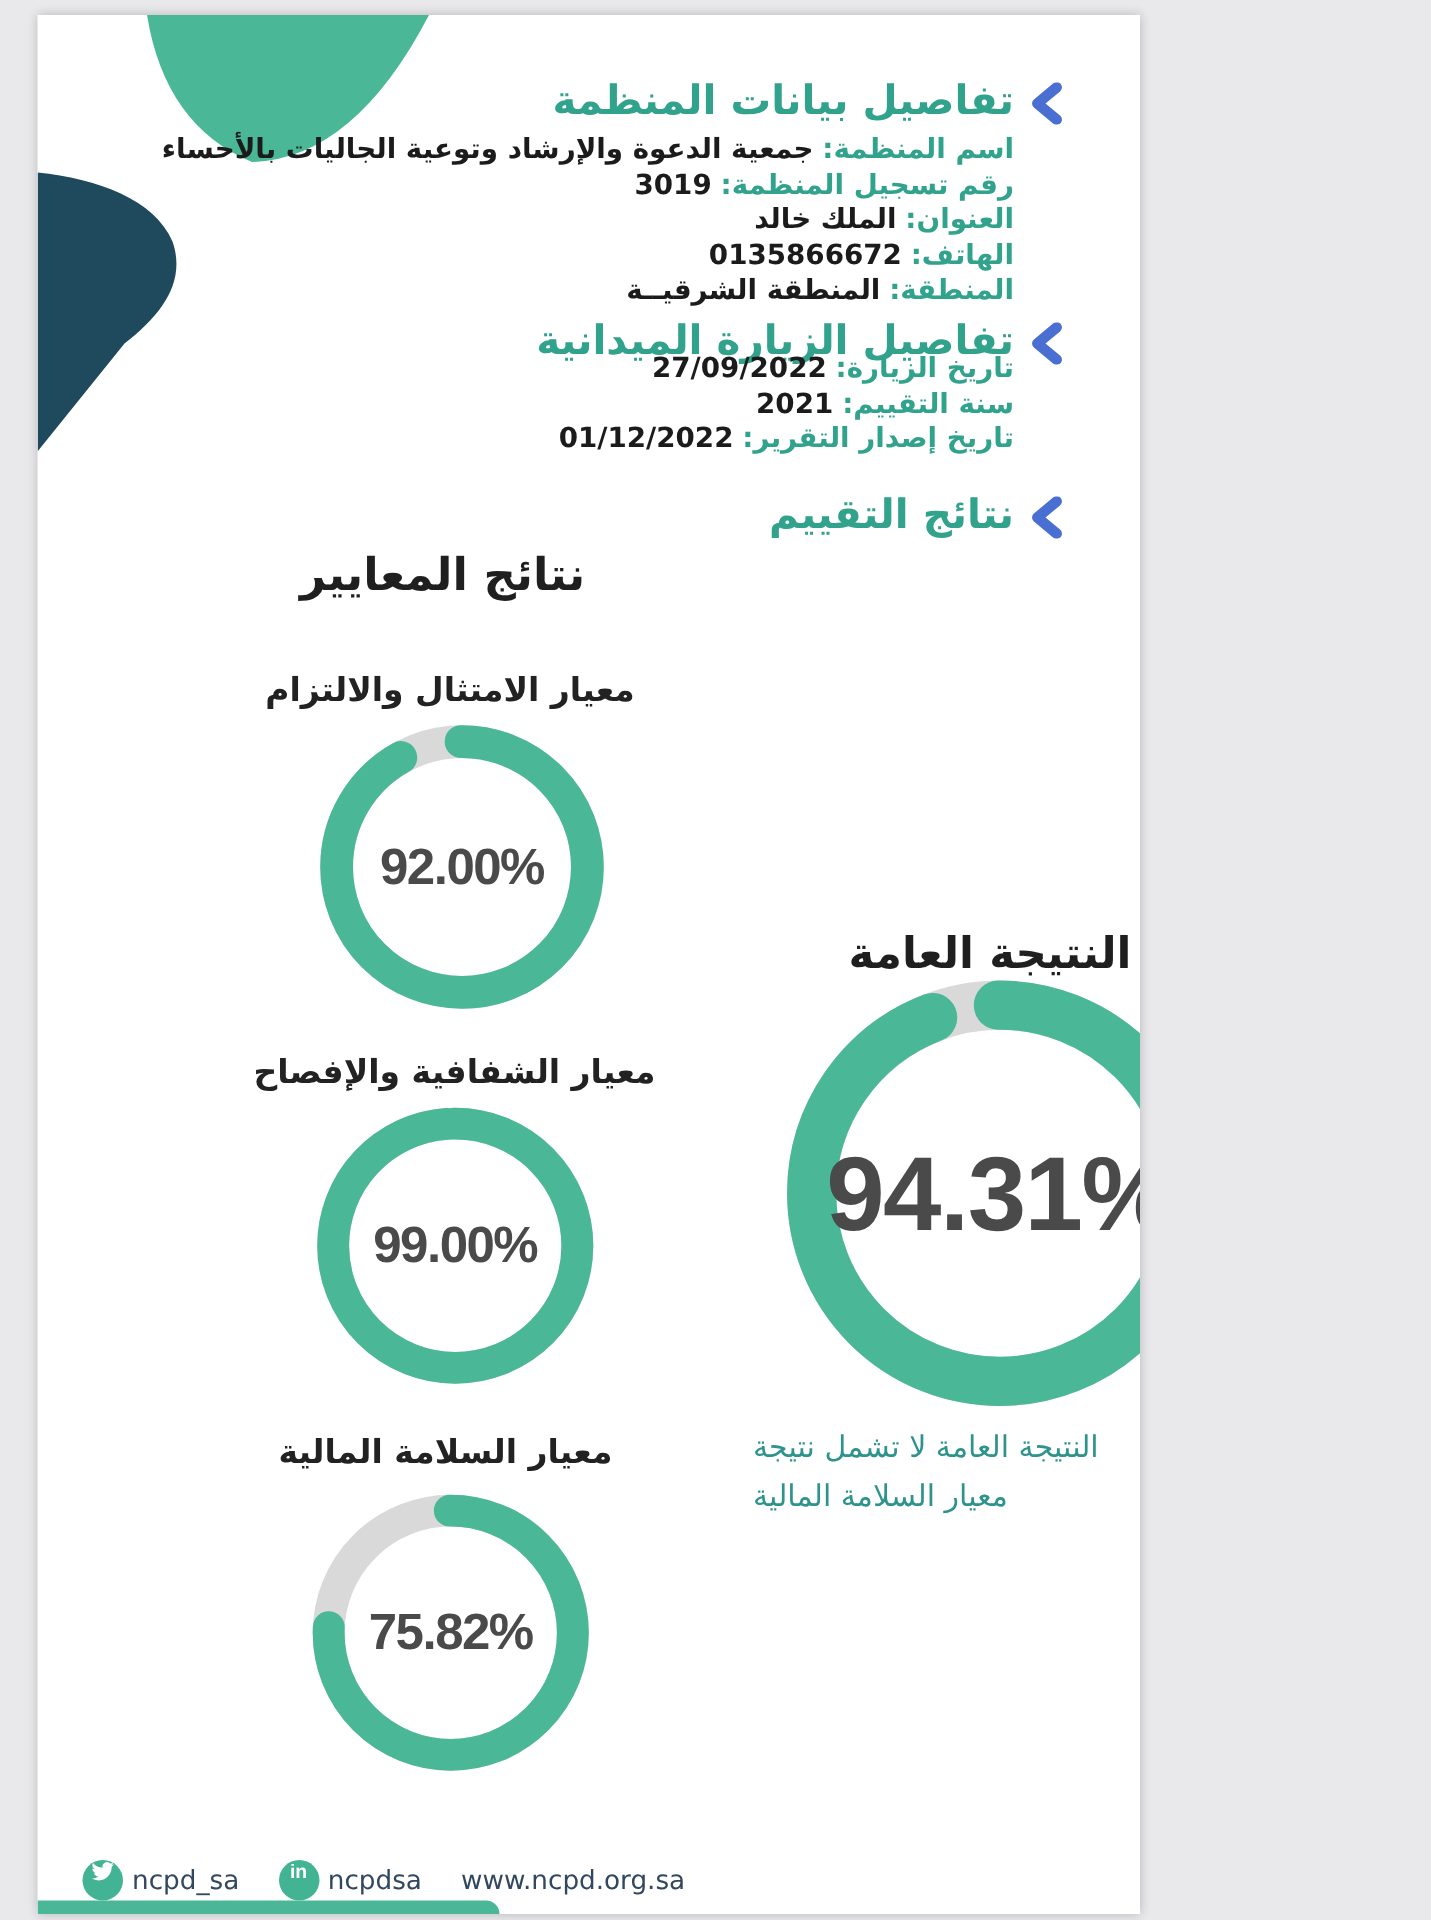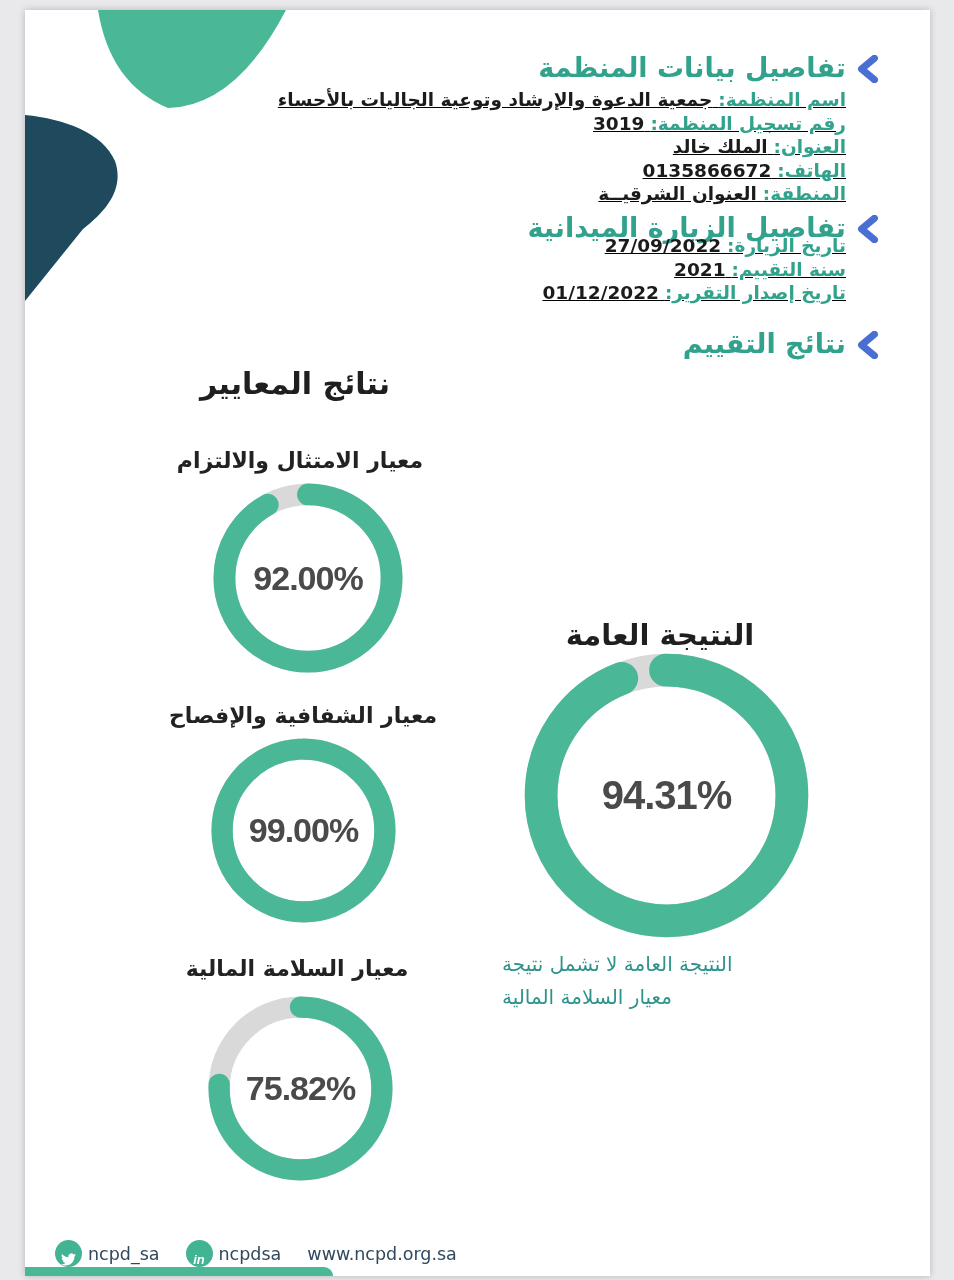--- a/index.html
+++ b/index.html
@@ -3,54 +3,54 @@
 <meta charset="utf-8">
 <style>
   :root{
     --accent:#31a28c; --ring:#4ab897; --track:#d9d9d9; --navy:#1f4a5e;
     --blue:#4a6fd2; --ink:#1b1b1b; --pct:#4a4a4a; --note:#2d938b;
     --slate:#31485e; --icon:#43b493; --bg:#e9e9eb;
   }
   *{margin:0;padding:0;box-sizing:border-box;}
   html,body{width:954px;height:1280px;overflow:hidden;}
   body{background:var(--bg);font-family:"DejaVu Sans","Liberation Sans",sans-serif;position:relative;}
-  .page{position:absolute;left:25px;top:10px;width:905px;height:1266px;background:#fff;
+  .page{position:absolute;left:25px;top:10px;width:735px;height:1266px;background:#fff;
         box-shadow:0 0 7px rgba(0,0,0,.22);overflow:hidden;}
   .deco{position:absolute;pointer-events:none;}
   
   .sec-head{position:absolute;right:50px;display:flex;flex-direction:row;direction:rtl;
             align-items:center;gap:10px;}
   .sec-head .chev{flex:0 0 auto;display:block;margin-top:2px;}
   .sec-head h2{font-size:27px;font-weight:bold;color:var(--accent);white-space:nowrap;}
   
-  .info{position:absolute;right:84px;direction:rtl;text-align:right;text-decoration:underline;}
+  .info{position:absolute;right:84px;direction:rtl;text-align:right;}
   .info .line{font-size:18.5px;line-height:23.5px;white-space:nowrap;}
   .info .lbl{color:var(--accent);font-weight:bold;}
   .info .val{color:var(--ink);font-weight:bold;}
   
   .block-title{position:absolute;text-align:center;direction:rtl;font-weight:bold;color:#1f1f1f;}
   .criteria-title{font-size:30px;}
   .gauge-label{font-size:22px;color:#222;}
   .overall-title{font-size:29px;}
   
   .gauge{position:absolute;}
   .gauge svg{display:block;width:100%;height:100%;}
   .gauge .pct{position:absolute;inset:0;display:flex;align-items:center;justify-content:center;
               font-weight:bold;color:var(--pct);letter-spacing:-1px;
               font-family:"Liberation Sans","DejaVu Sans",sans-serif;}
   .gauge.small .pct{font-size:34px;}
-  .gauge.big .pct{font-size:40px;}
+  .gauge.big .pct{font-size:70px;}
   .note{position:absolute;direction:rtl;text-align:left;color:var(--note);
         font-weight:normal;font-size:20px;line-height:33px;}
   
   .footer{position:absolute;left:30px;top:1230px;display:flex;align-items:center;gap:26px;
           color:var(--slate);font-size:17.5px;}
   .soc{display:flex;align-items:center;gap:6px;}
   .soc .bubble{width:27px;height:27px;border-radius:50%;background:var(--icon);
-               display:flex;align-items:flex-end;justify-content:center;color:#fff;font-style:italic;}
+               display:flex;align-items:flex-start;justify-content:center;color:#fff;}
   .soc .bubble svg{width:15px;height:15px;fill:#fff;}
   .soc .bubble .in-txt{font-size:13px;font-weight:bold;color:#fff;
                        font-family:"Liberation Sans",sans-serif;}
   .bottom-wave{position:absolute;left:0;bottom:0;width:308px;height:9px;background:var(--ring);
                border-radius:0 14px 0 0;}
 </style>
 </head>
 <body>
 
 <div class="page">
@@ -80,21 +80,21 @@
     <div class="line">
       <span class="lbl">العنوان:</span>
       <span class="val">الملك خالد</span>
     </div>
     <div class="line">
       <span class="lbl">الهاتف:</span>
       <span class="val">0135866672</span>
     </div>
     <div class="line">
       <span class="lbl">المنطقة:</span>
-      <span class="val">العنوان الشرقيــة</span>
+      <span class="val">المنطقة الشرقيــة</span>
     </div>
   </div>
 
   <div class="sec-head" style="top:202px;">
     <svg class="chev" width="24" height="28" viewBox="0 0 22 26">
       <path d="M17,3 L5,13 L17,23" fill="none" stroke="var(--blue)" stroke-width="6.5" stroke-linecap="round" stroke-linejoin="round"></path>
     </svg>
     <h2>تفاصيل الزيارة الميدانية</h2>
   </div>
   <div class="info" style="top:224px;">

